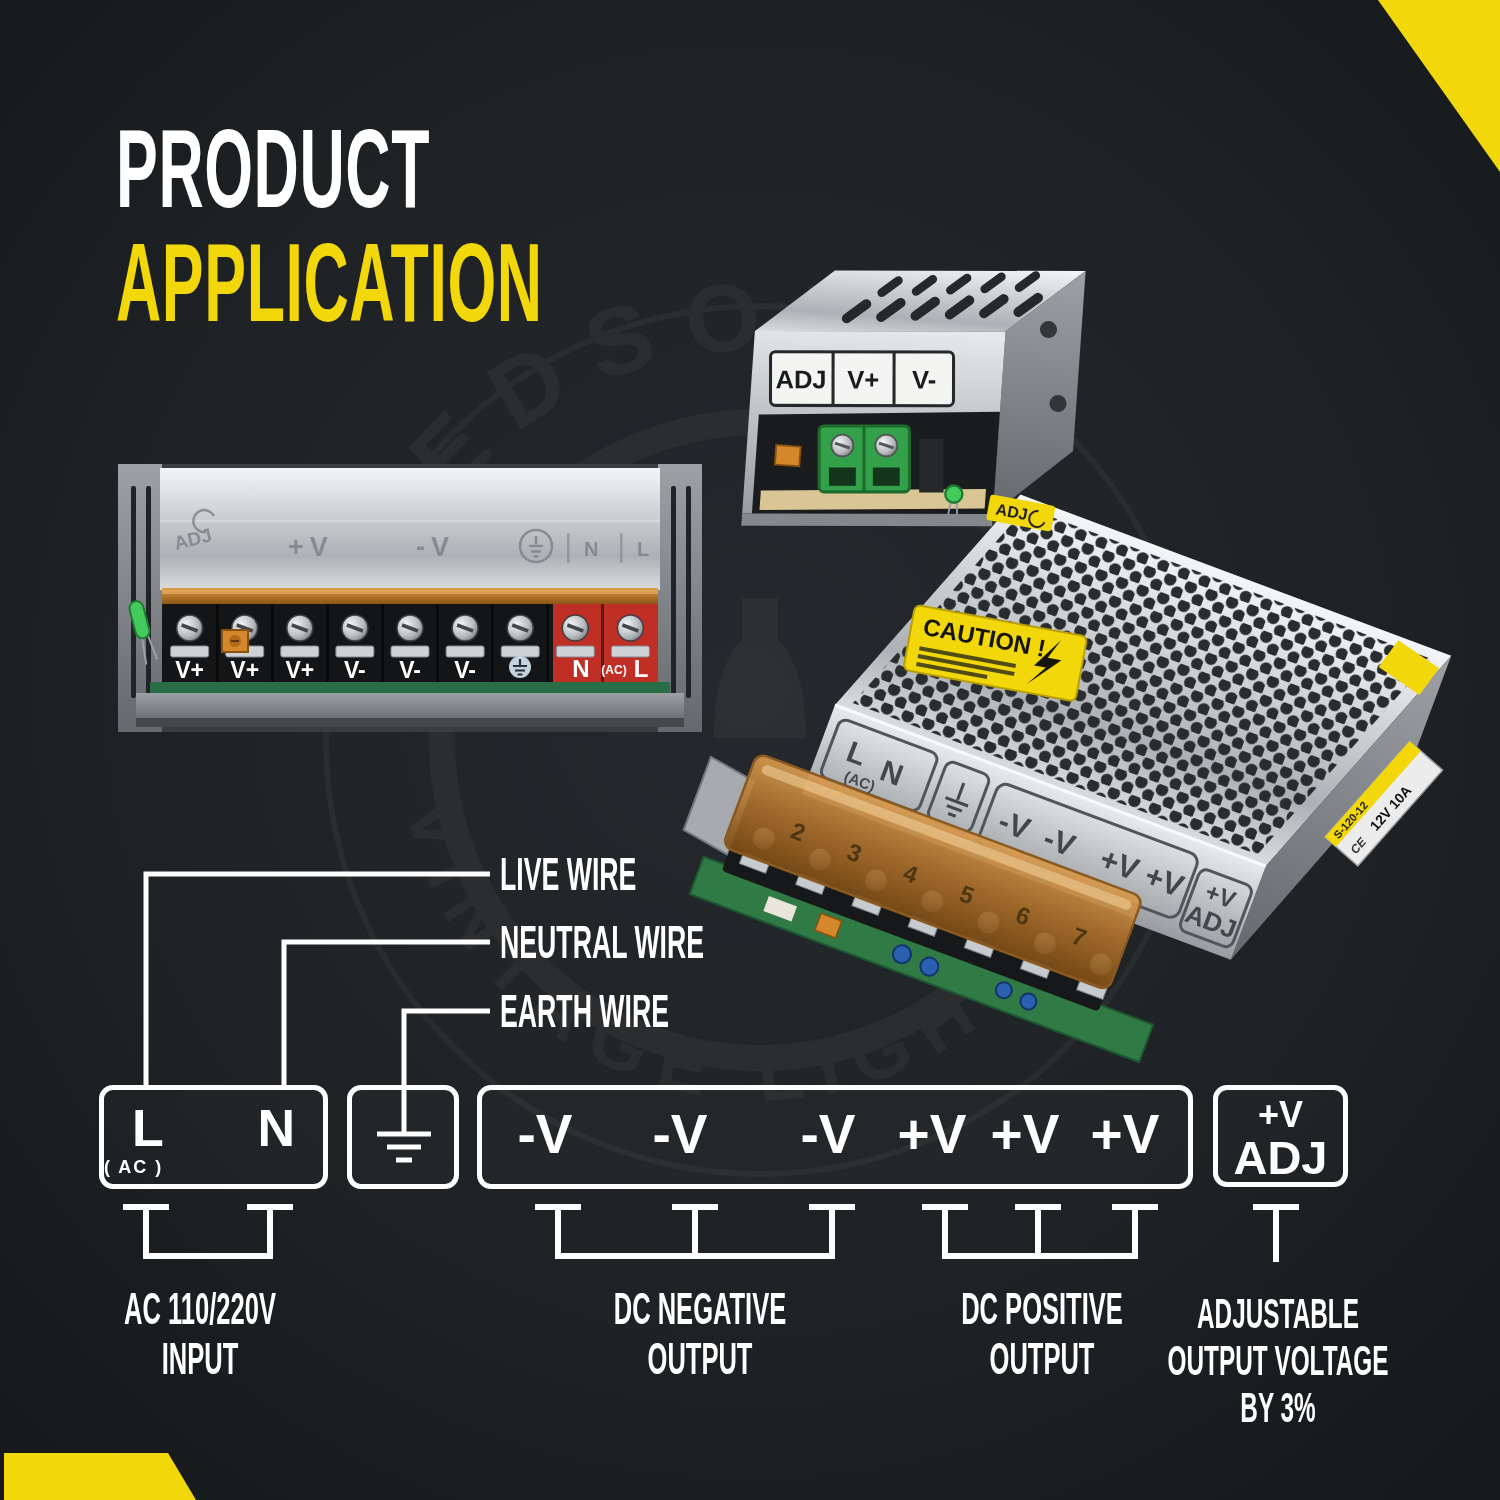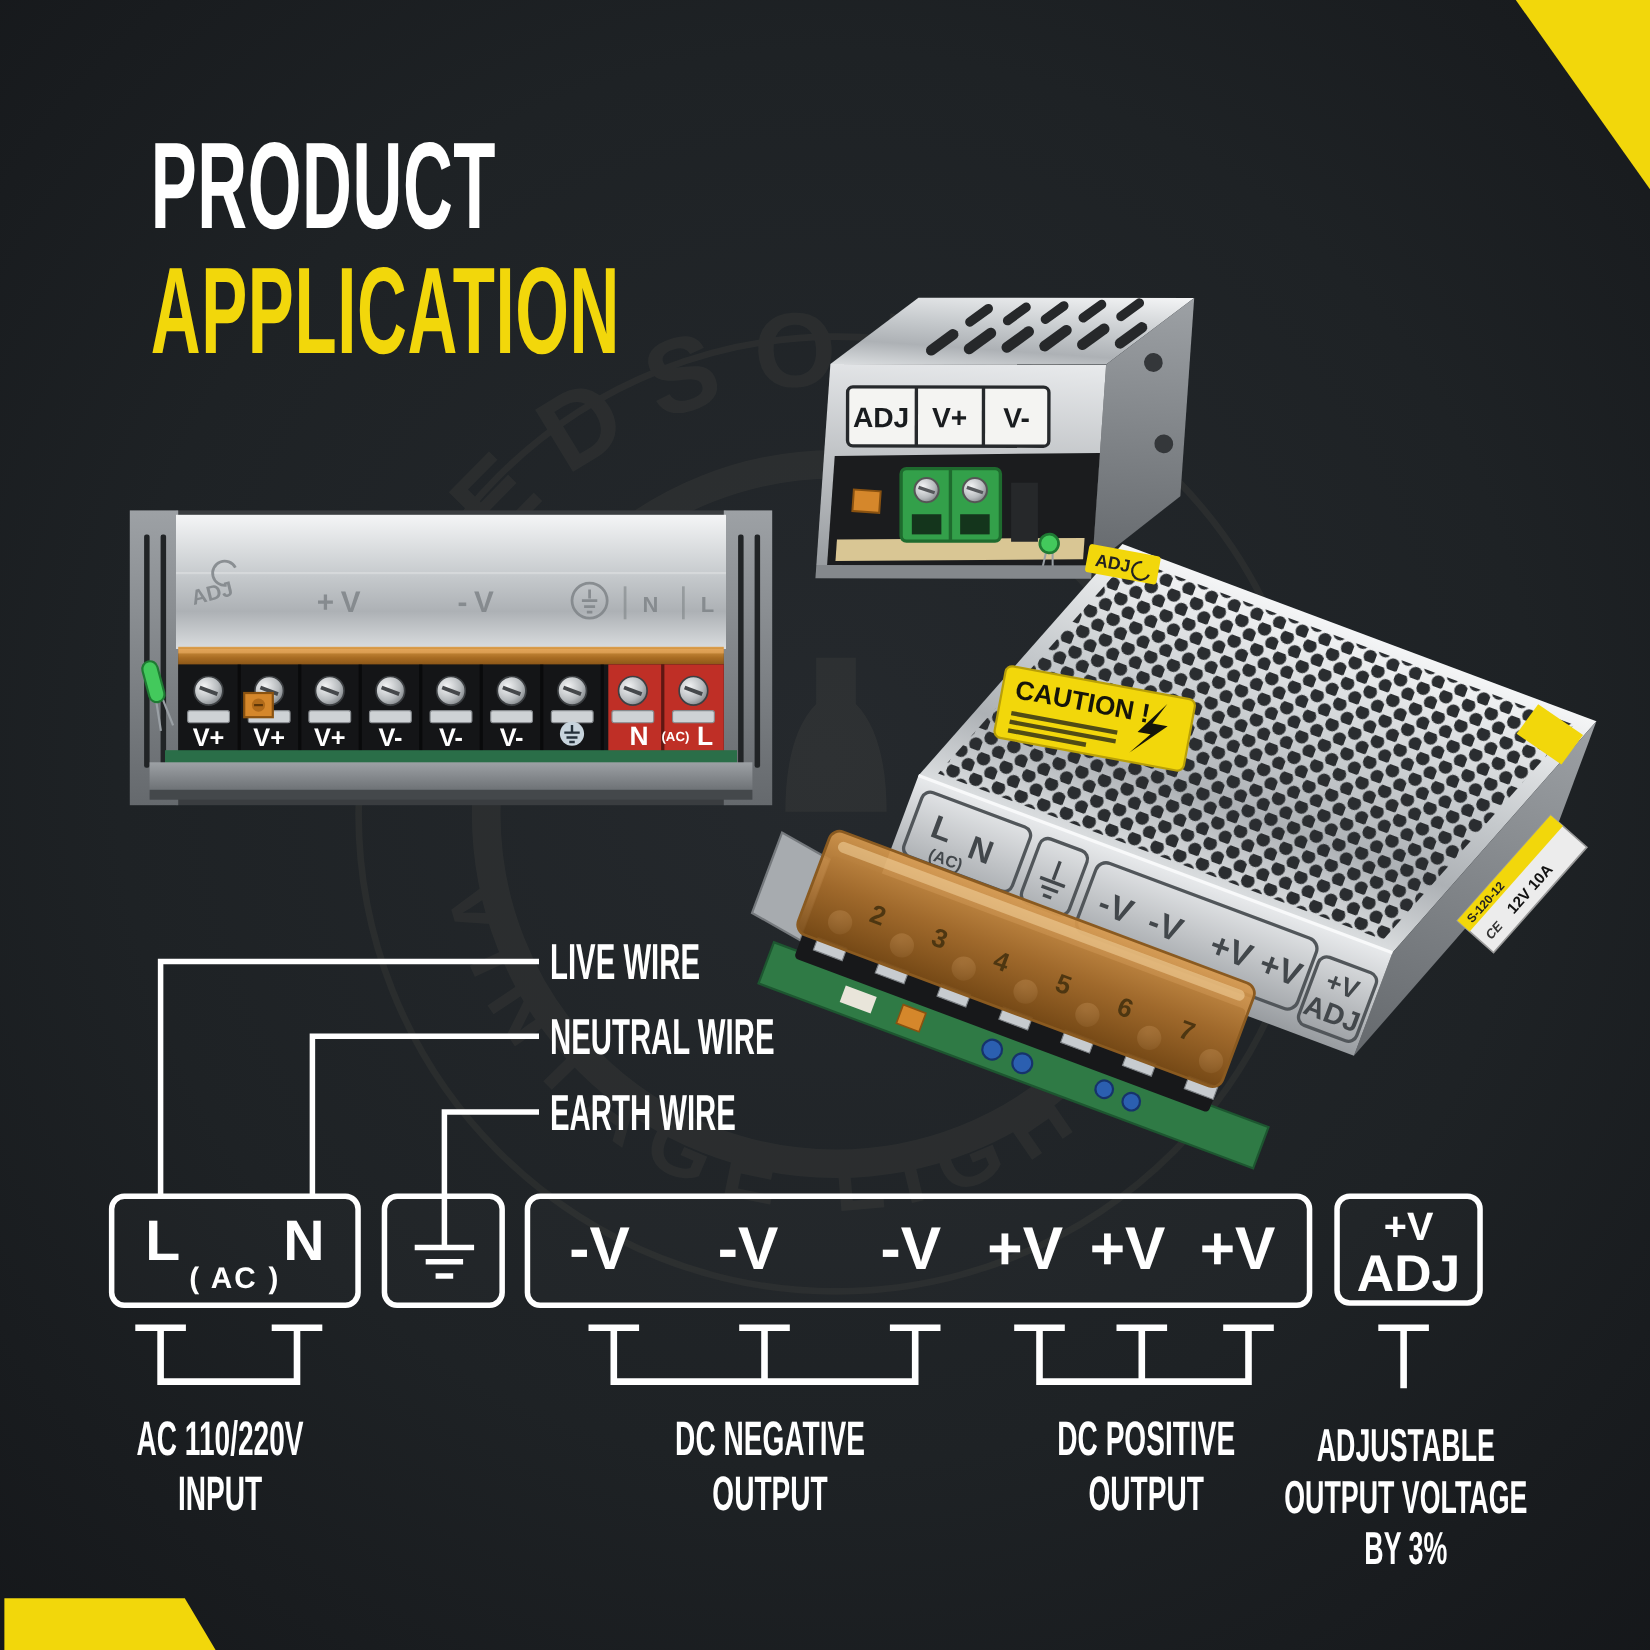--- a/index.html
+++ b/index.html
@@ -2,39 +2,39 @@
 <html><head>
 <meta charset="utf-8">
 <style>
   html,body{margin:0;padding:0;background:#101214;}
   #stage{position:relative;width:1500px;height:1500px;overflow:hidden;
          font-family:"Liberation Sans",sans-serif;background:#1e2226;}
   #scene{position:absolute;left:0;top:0;}
   svg text{font-family:"Liberation Sans",sans-serif;}
 
   
-  .title{position:absolute;left:116px;top:112px;margin-left:21px;}
+  .title{position:absolute;left:116px;top:112px;}
   .title-line{font-weight:bold;font-size:112px;line-height:114px;letter-spacing:1px;
               transform:scaleX(.56);transform-origin:0 0;white-space:nowrap;}
   .title-line.white{color:#ffffff;}
   .title-line.yellow{color:#f2d70b;}
 
   
   .wire-label{position:absolute;left:500px;color:#fff;font-weight:bold;font-size:46px;
               line-height:46px;transform:scaleX(.58);transform-origin:0 50%;white-space:nowrap;}
   #wire-live{top:851px;} #wire-neutral{top:919px;} #wire-earth{top:988px;}
 
   
   .tbox{position:absolute;box-sizing:border-box;border:5px solid #fff;border-radius:14px;
         color:#fff;background:rgba(255,255,255,0.015);}
   #box-ac{left:99px;top:1085px;width:229px;height:104px;}
   #box-ac .l{position:absolute;left:28px;top:8px;font-size:52px;font-weight:bold;}
   #box-ac .n{position:absolute;right:28px;top:8px;font-size:52px;font-weight:bold;}
-  #box-ac .ac{position:absolute;left:0;right:0;bottom:6px;text-align:center;
-              font-size:27px;font-weight:bold;letter-spacing:2px;}
+  #box-ac .ac{position:absolute;left:0;right:0;bottom:6px;text-align:left;
+              font-size:18px;font-weight:bold;letter-spacing:2px;}
   #box-earth{left:347px;top:1085px;width:112px;height:104px;}
   #box-out{left:477px;top:1085px;width:716px;height:104px;}
   #box-out .outlbl{position:absolute;top:50%;transform:translate(-50%,-54%);
                    font-size:55px;font-weight:bold;}
   #box-adj{left:1213px;top:1085px;width:135px;height:102px;text-align:center;}
   #box-adj .r1{font-size:36px;line-height:38px;font-weight:bold;margin-top:6px;}
   #box-adj .r2{font-size:47px;line-height:48px;font-weight:bold;}
 
   
   .caption{position:absolute;width:400px;text-align:center;color:#fff;font-weight:bold;

